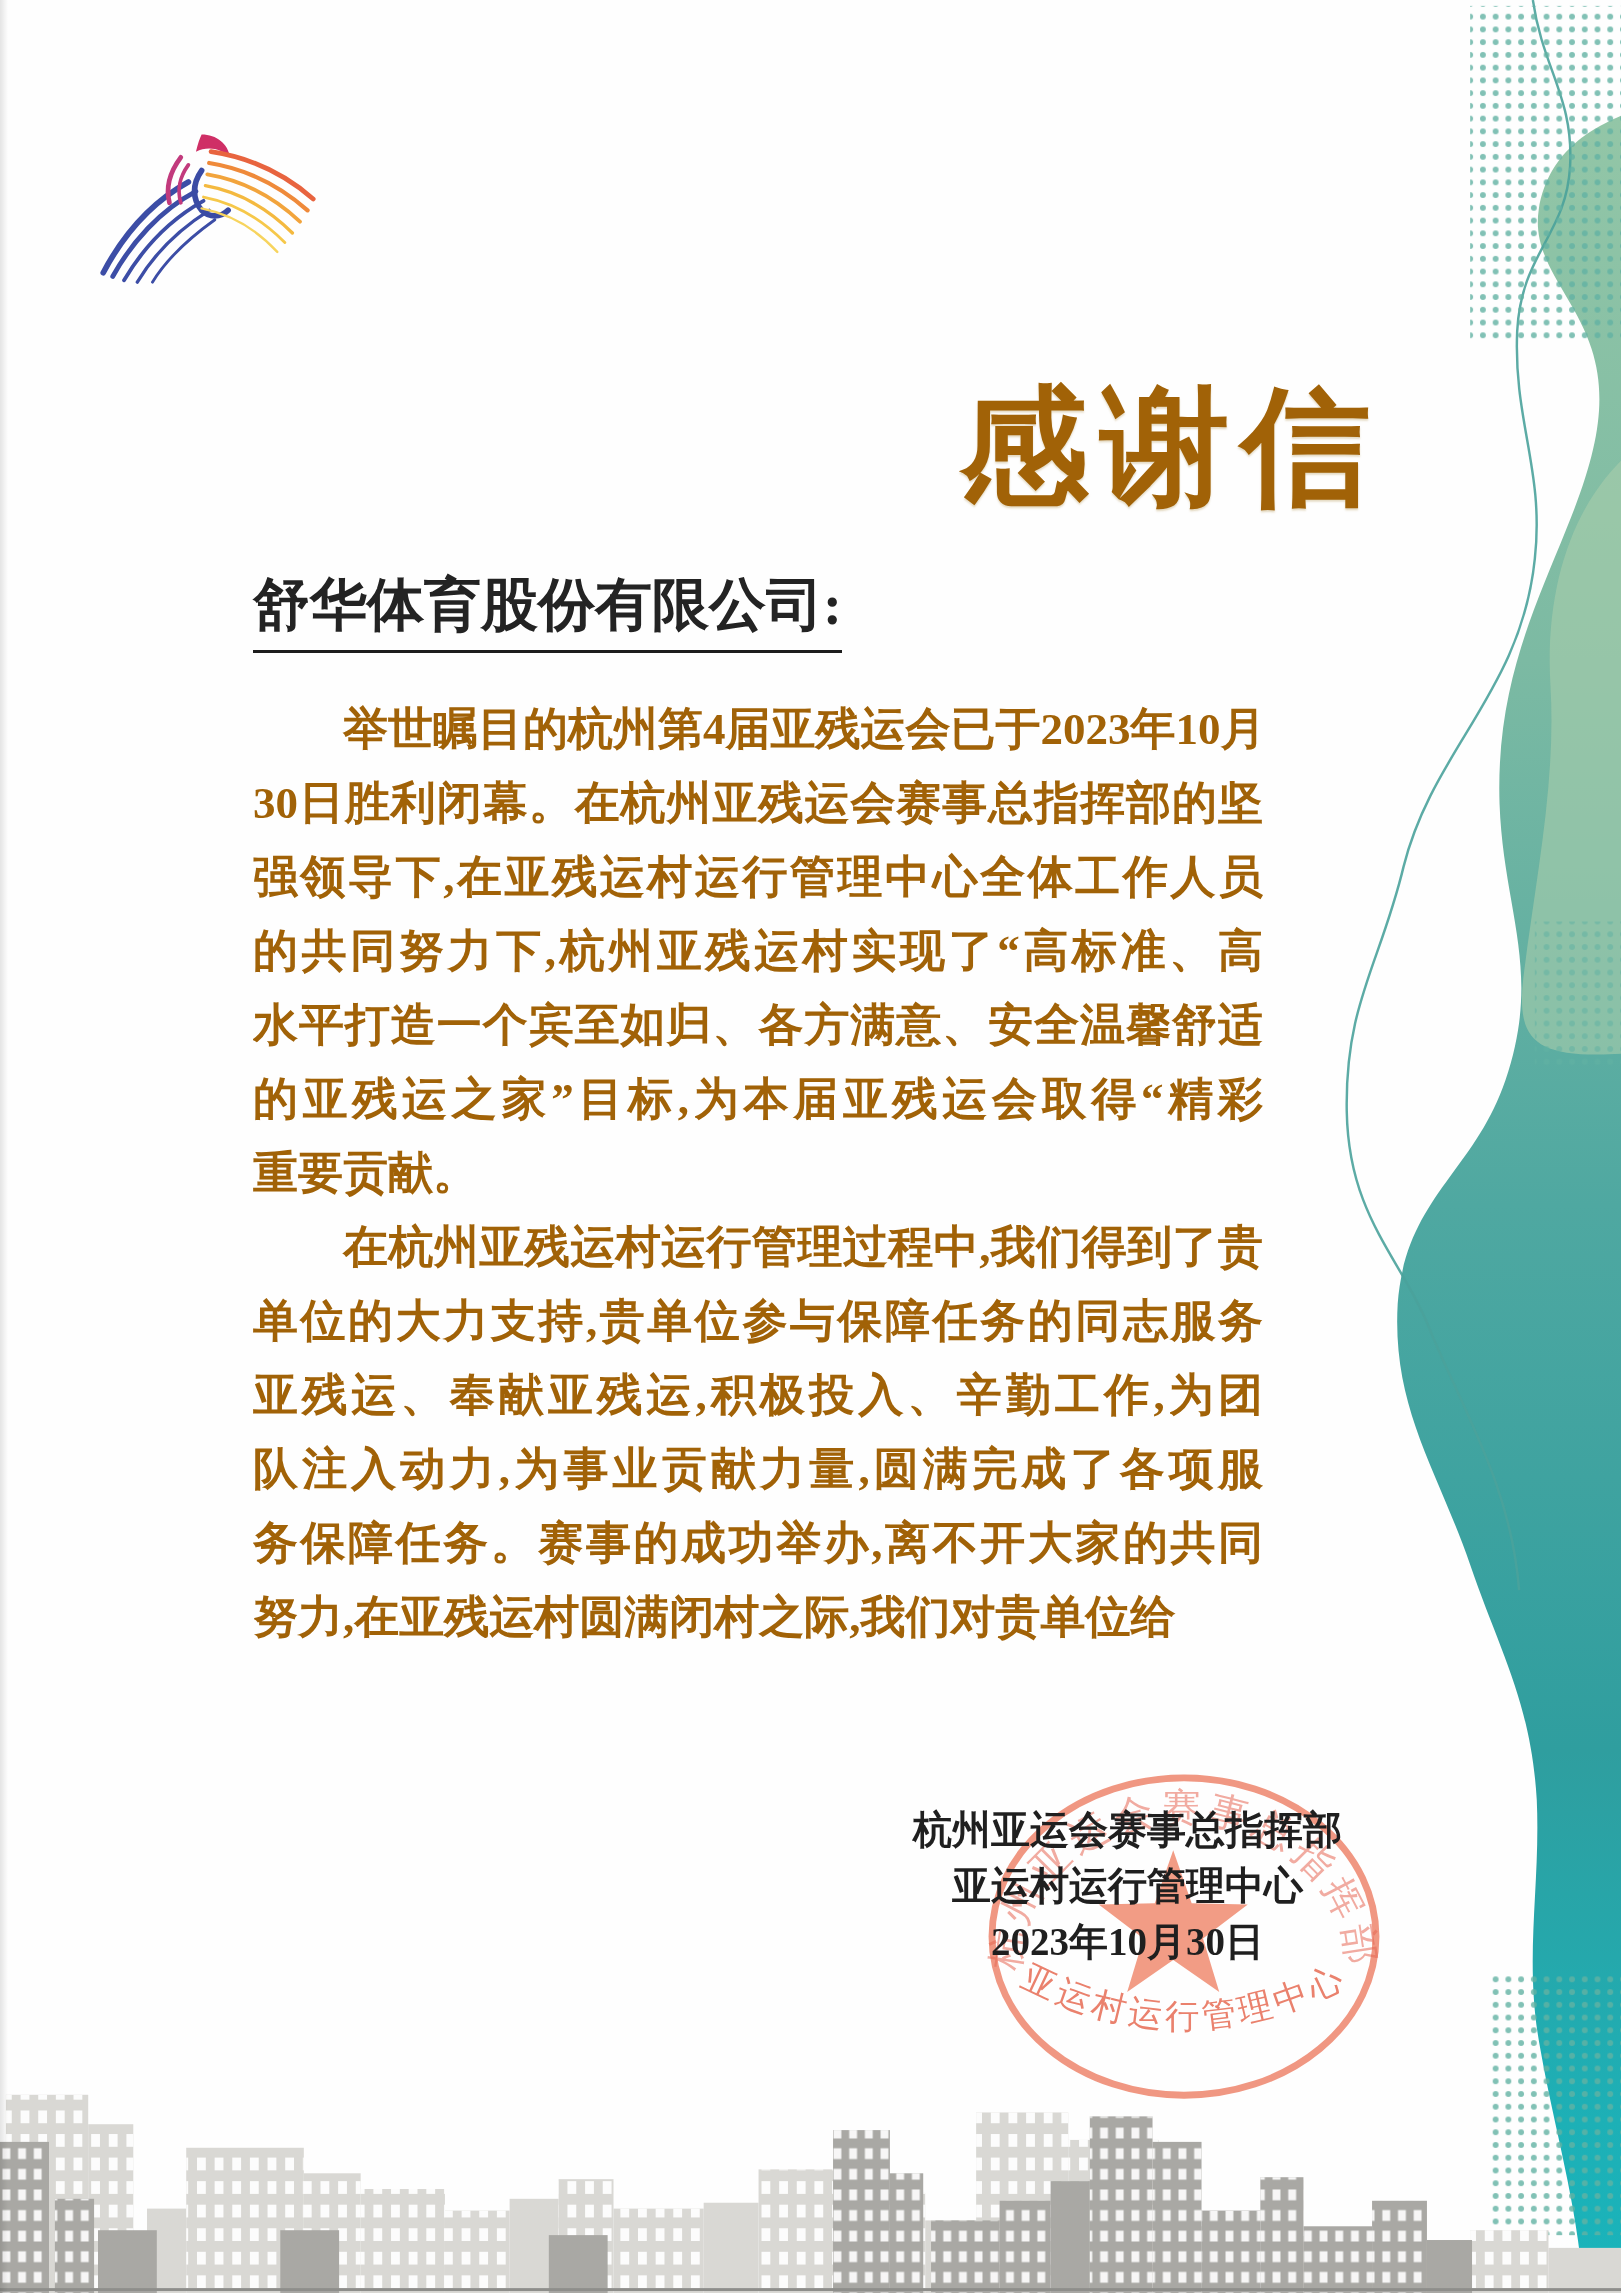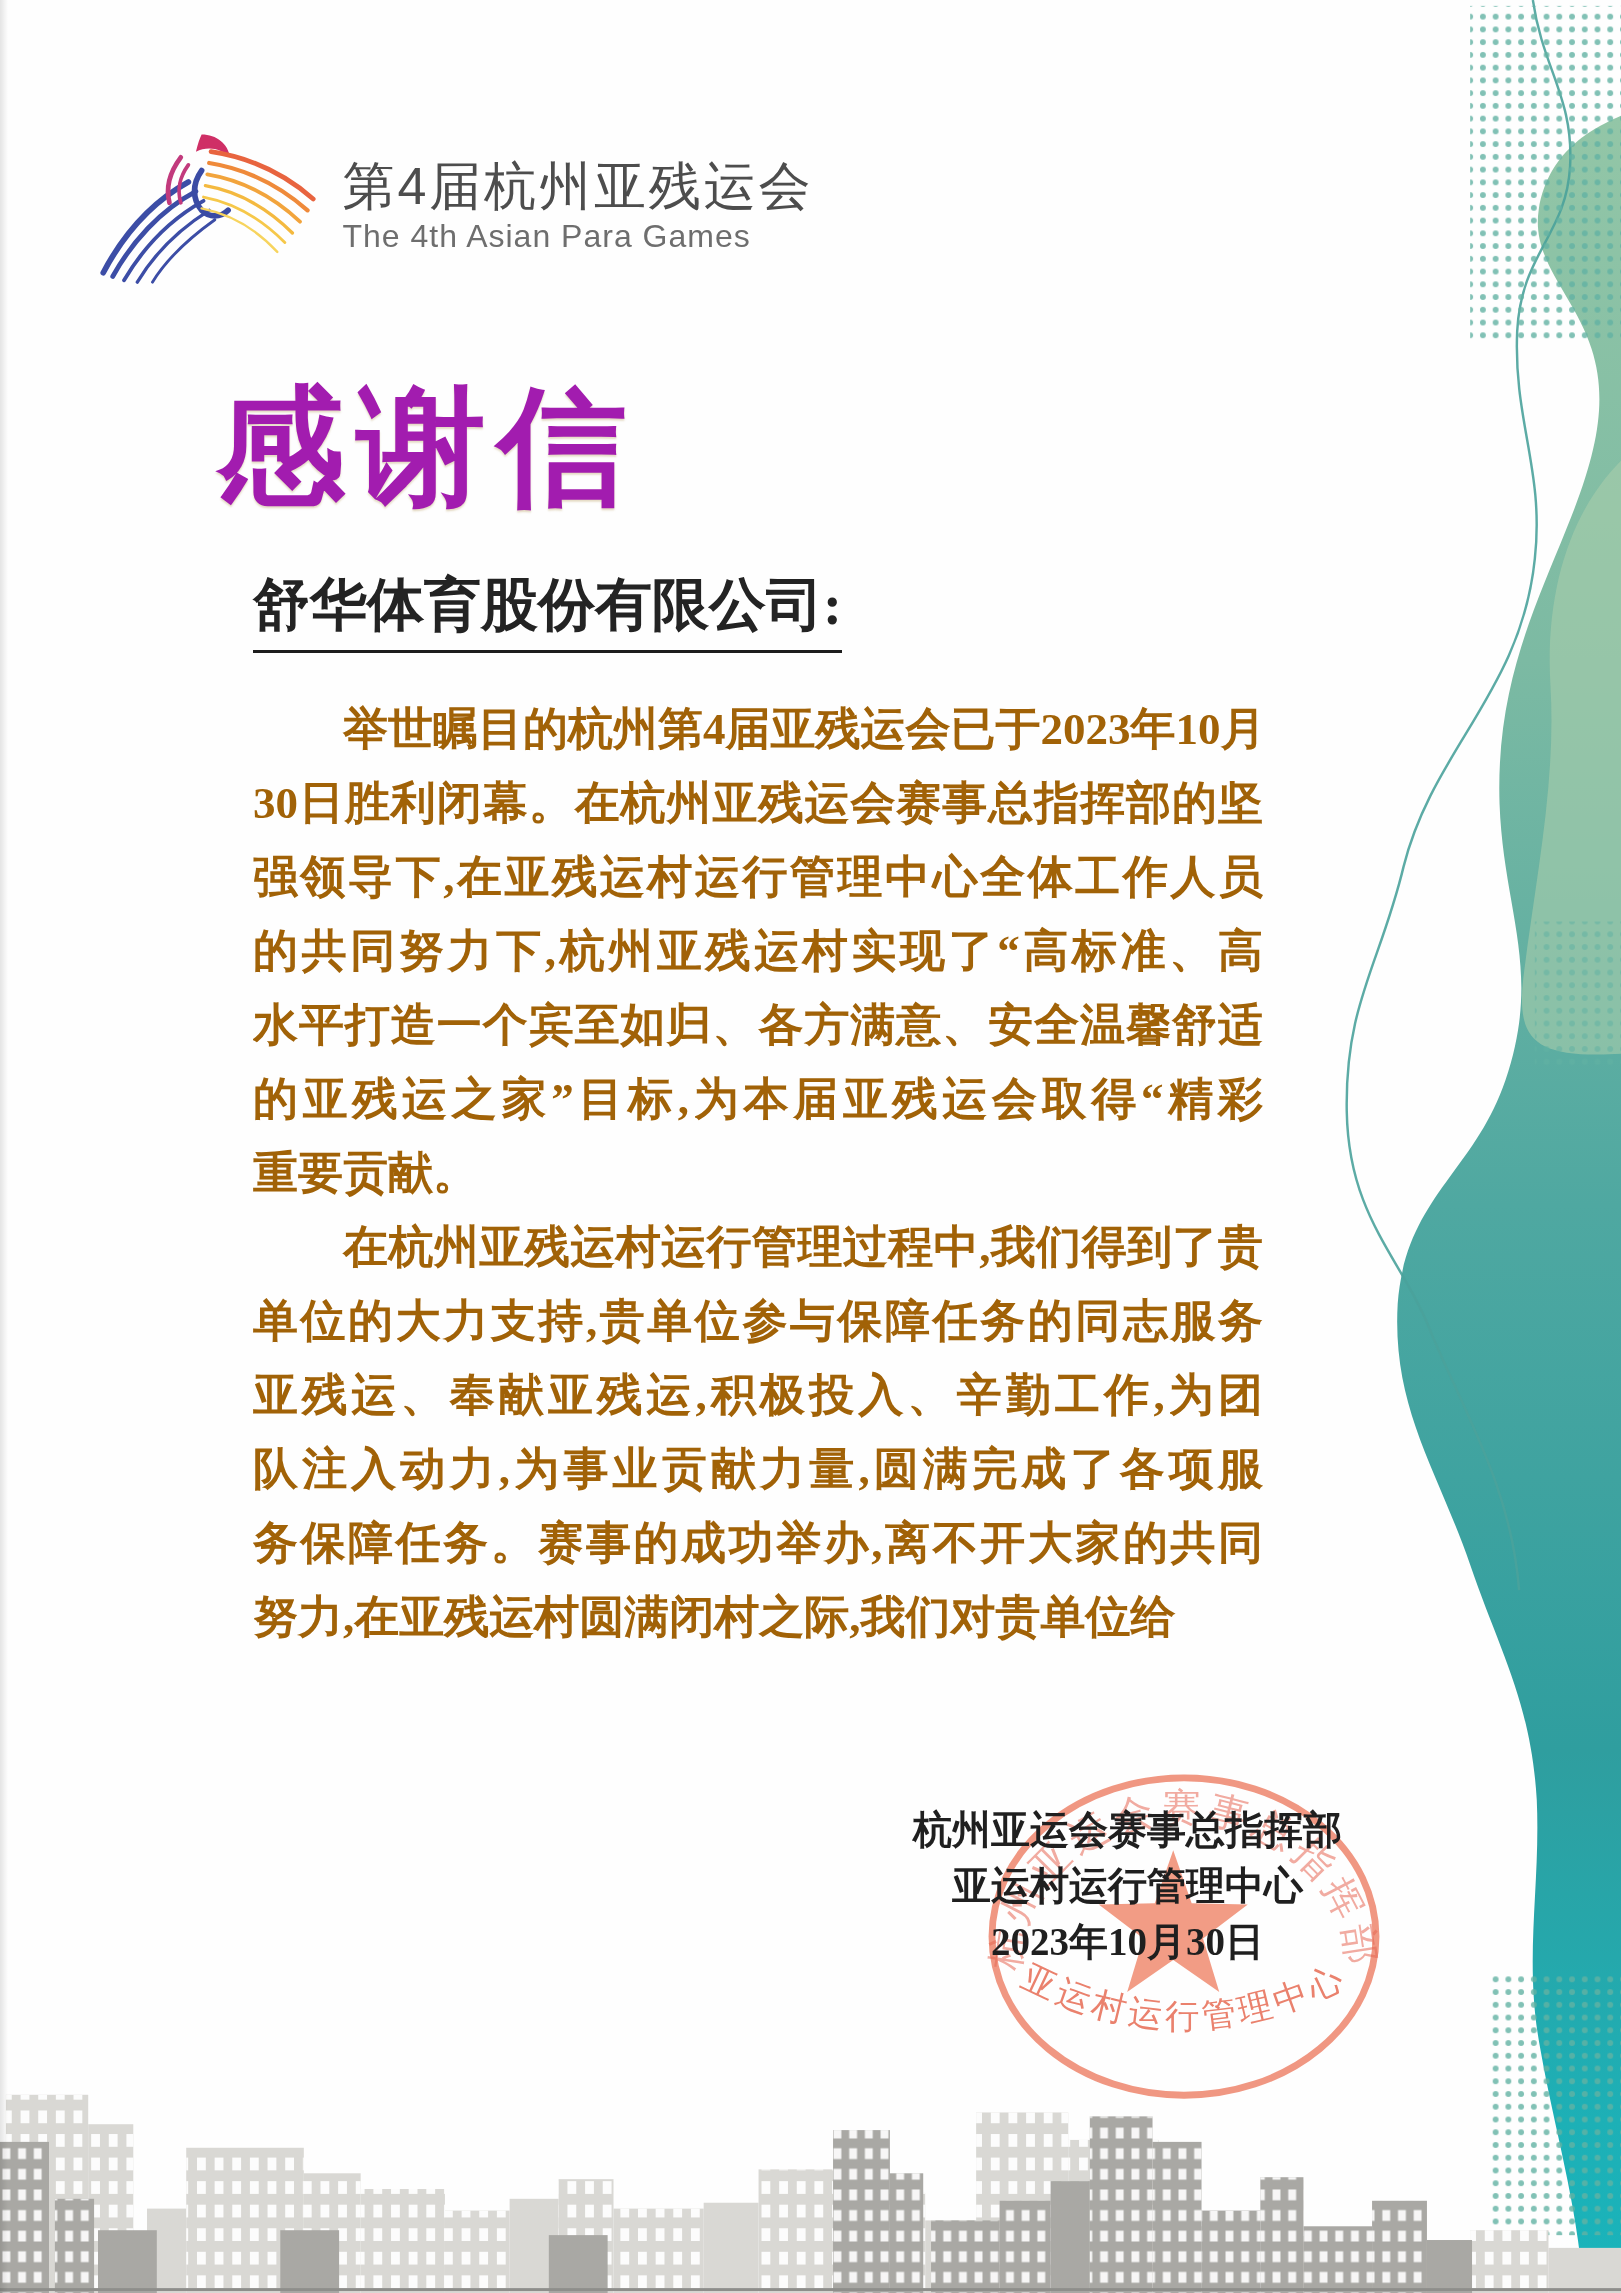--- a/index.html
+++ b/index.html
@@ -9,22 +9,22 @@
     font-family:"Liberation Serif","DejaVu Serif",serif;color:#2b2b2b;
   }
   
   .logo-row{position:absolute;left:90px;top:129px;display:flex;align-items:center;}
   .emblem{width:227px;height:155px;flex:0 0 auto;}
   .logo-text{margin-left:25.5px;font-family:"Liberation Sans","DejaVu Sans",sans-serif;}
   .logo-zh{font-size:52px;color:#4d4d4d;letter-spacing:2.9px;font-weight:500;line-height:59px;}
   .logo-en{font-size:32px;color:#6e6e6e;letter-spacing:1px;line-height:41px;}
   
   .title{
-    position:absolute;left:216px;top:361px;width:1166px;text-align:left;
-    font-size:129px;font-weight:700;color:#a21caf;letter-spacing:11.8px;
+    position:absolute;left:216px;top:361px;width:1166px;text-align:right;
+    font-size:129px;font-weight:700;color:#a16207;letter-spacing:11.8px;
     text-shadow:0 2px 2px rgba(150,110,20,.25);
   }
   
   .recipient{position:absolute;left:253px;top:567px;font-size:57px;font-weight:700;color:#232323;}
   .recipient span{display:inline-block;border-bottom:3.9px solid #1d1d1d;padding-bottom:5.9px;text-align:right;}
   
   .letter-body{position:absolute;left:253px;top:692px;width:1010px;font-size:45px;color:#a16207;font-weight:700;}
   .para .body-line{
     height:74px;line-height:74px;
     text-align:justify;text-align-last:justify;
@@ -192,24 +192,20 @@
         <path d="M96,28 C84,44 80,60 84,76" stroke="#c23a7d" stroke-width="5"></path>
         <path d="M104,36 C94,50 92,62 96,76" stroke="#c23a7d" stroke-width="4"></path>
         <path d="M128,22 C168,28 204,44 236,72" stroke="#e8643f" stroke-width="5"></path>
         <path d="M126,34 C164,40 198,56 230,84" stroke="#ef8a3a" stroke-width="4.5"></path>
         <path d="M124,46 C160,52 192,68 222,96" stroke="#f2a43c" stroke-width="4"></path>
         <path d="M122,58 C156,64 186,80 214,108" stroke="#f4b93f" stroke-width="3.5"></path>
         <path d="M120,70 C152,76 180,92 206,118" stroke="#f6c84a" stroke-width="3"></path>
         <path d="M118,82 C148,88 174,102 198,128" stroke="#f7d45e" stroke-width="2.5"></path>
       </g>
     </svg>
-    <div class="logo-text">
-      <div class="logo-zh">第4届杭州亚残运会</div>
-      <div class="logo-en">The 4th Asian Para Games</div>
-    </div>
   </div>
 
   <div class="title">感谢信</div>
 
   <div class="recipient">
     <span>舒华体育股份有限公司:</span>
   </div>
 
   <div class="letter-body">
     <div class="para">

